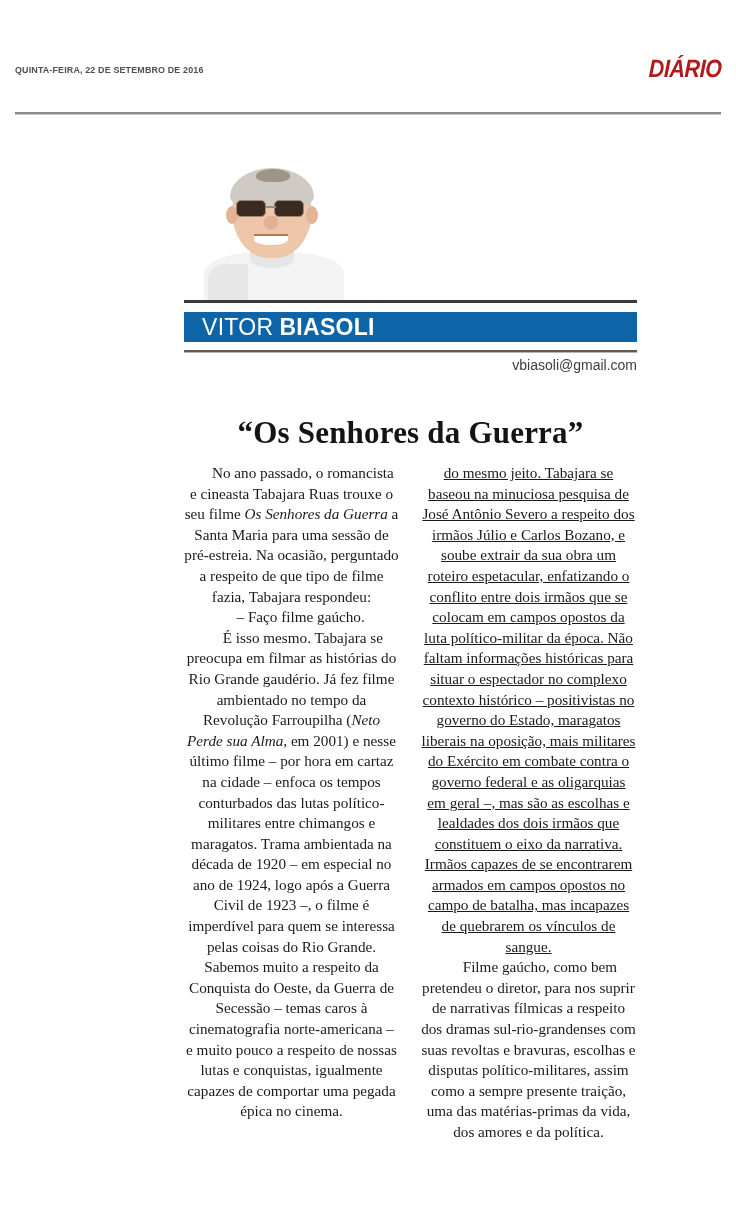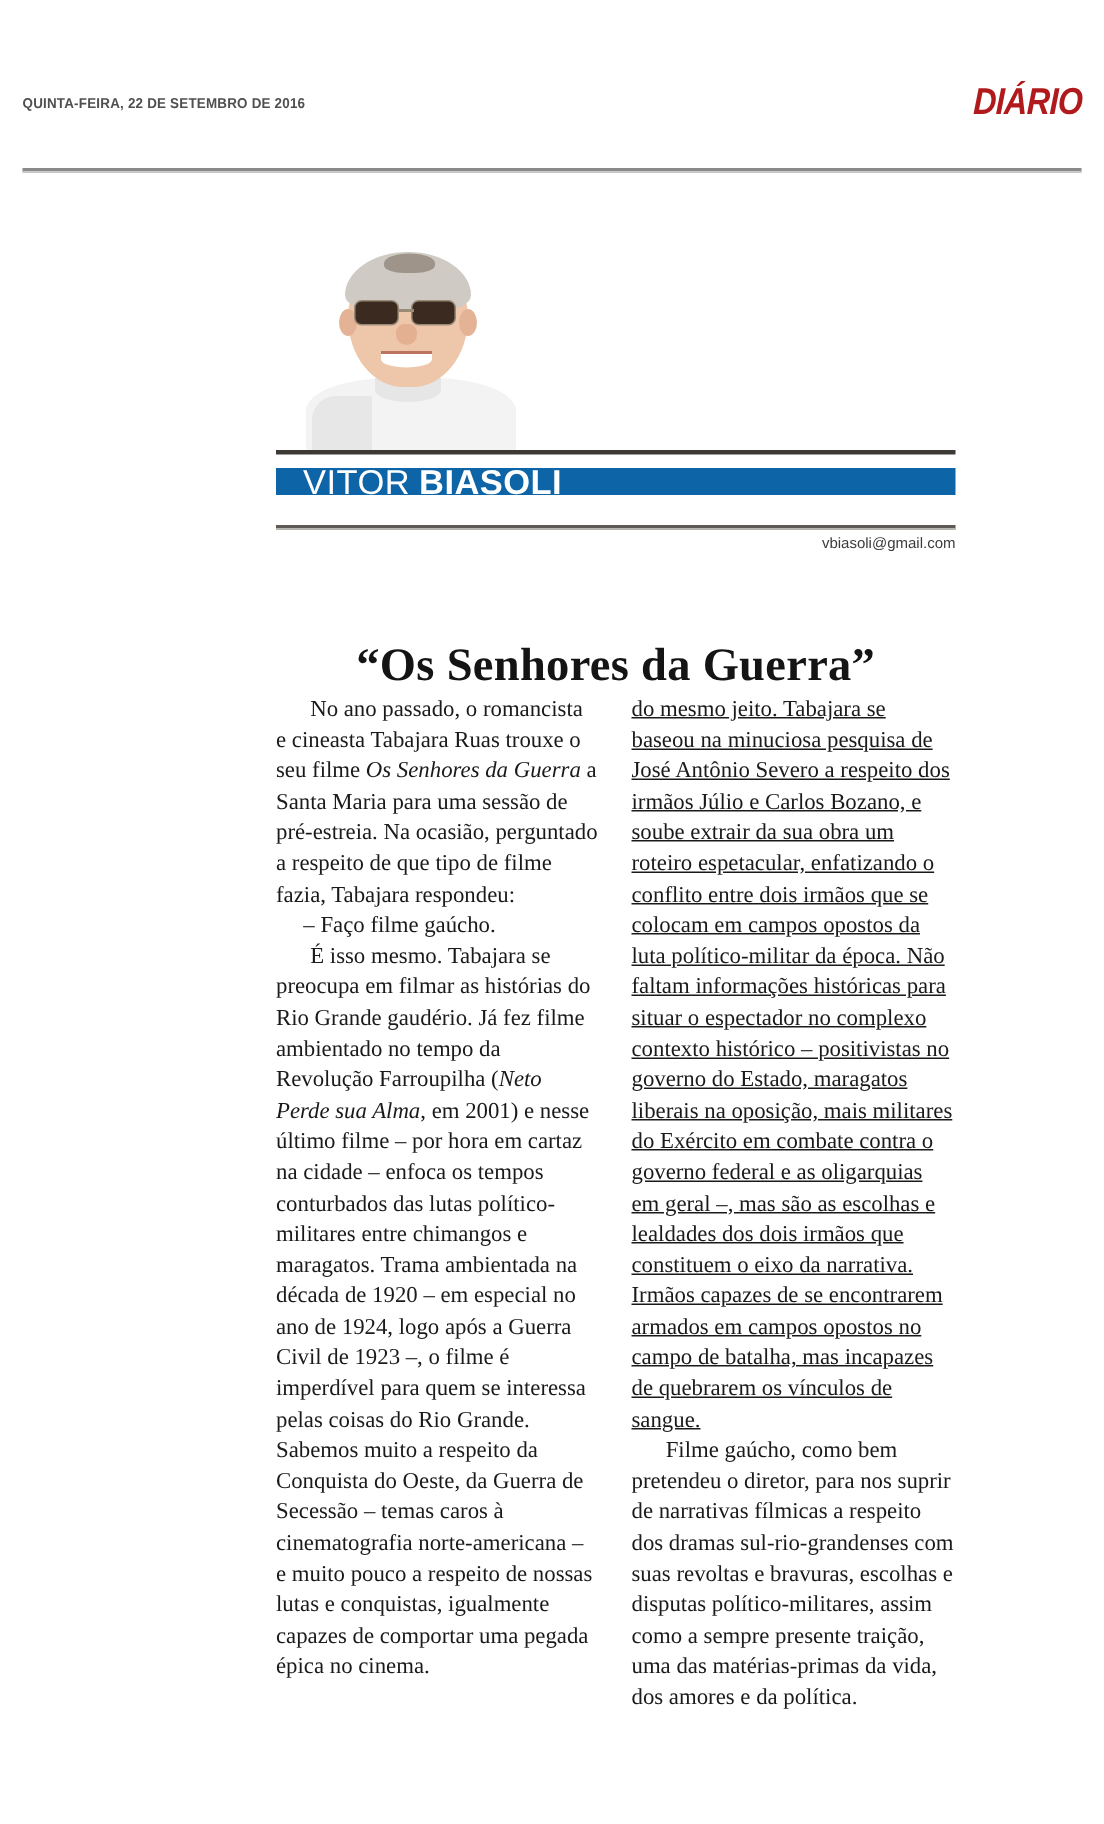--- a/index.html
+++ b/index.html
@@ -195,21 +195,21 @@
     top: 140px;
     width: 453px;
     height: 3px;
     background: #3d3a36;
   }
   .author-banner {
     position: absolute;
     left: 0;
     top: 152px;
     width: 453px;
-    height: 18px;
+    height: 30px;
     background: #0d64a7;
     display: flex;
     align-items: center;
   }
   .banner-name {
     font-family: "Liberation Sans", sans-serif;
     font-size: 23px;
     color: #ffffff;
     letter-spacing: 0.3px;
     margin-left: 18px;
@@ -232,29 +232,29 @@
     background: #5d5a55;
     border-bottom: 1px solid #b9b6b1;
   }
   .author-email {
     position: absolute;
     left: 0;
     top: 197px;
     width: 453px;
     text-align: right;
     font-family: "Liberation Sans", sans-serif;
-    font-size: 10px;
+    font-size: 14px;
     color: #3c3c3c;
   }
 
   
   .headline {
     position: absolute;
     left: 0;
-    top: 244px;
+    top: 234px;
     width: 453px;
     text-align: center;
     font-family: "Liberation Serif", serif;
     font-size: 31px;
     color: #141414;
     letter-spacing: 0.2px;
     white-space: nowrap;
   }
 
   
@@ -265,21 +265,21 @@
     width: 453px;
     display: flex;
     gap: 22px;
   }
   .col {
     width: 215px;
     font-family: "Liberation Serif", serif;
     font-size: 15.2px;
     line-height: 20.6px;
     color: #1a1a1a;
-    text-align: left;
+    text-align: center;
   }
   .col p {
     margin: 0;
     text-indent: 1.5em;
   }
   .col p.noindent {
     text-indent: 0;
     text-decoration: underline;
   }
   .col p.dash {

